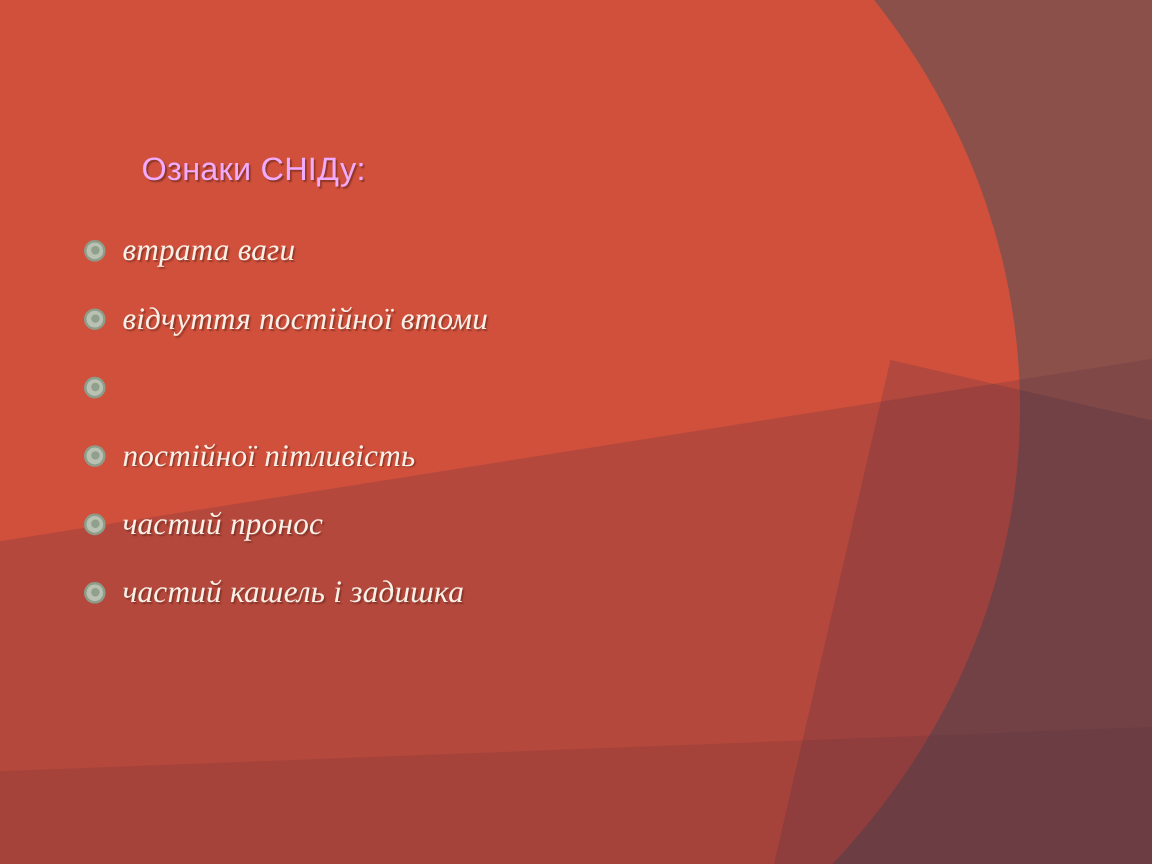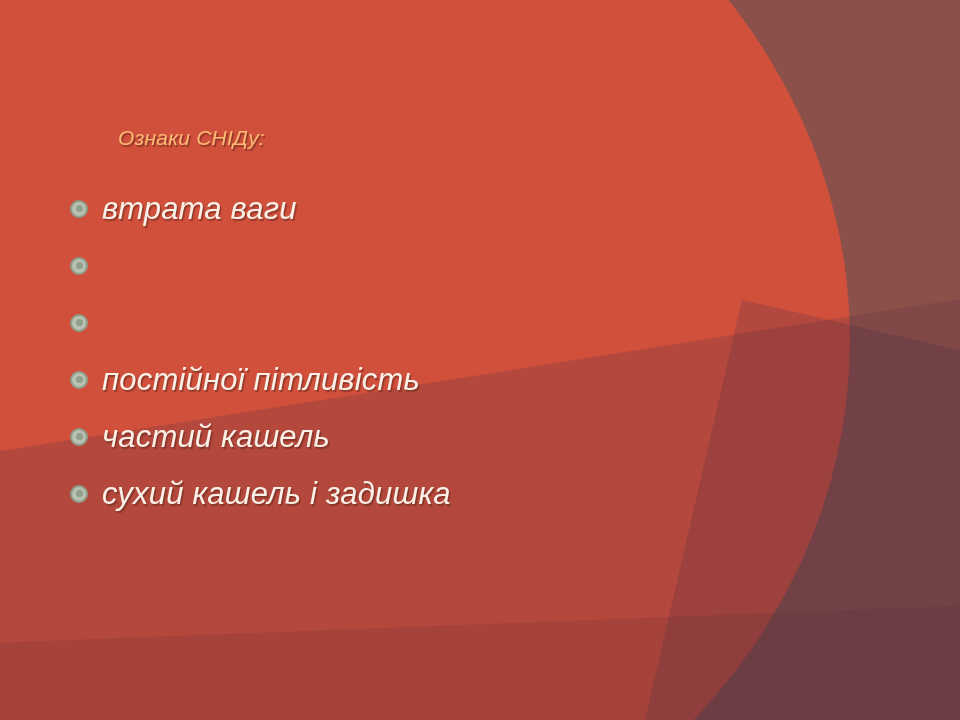--- a/index.html
+++ b/index.html
@@ -67,23 +67,22 @@
     position: absolute;
     left: 0;
     top: 0;
     width: 960px;
     height: 720px;
   }
   .slide-title {
     position: absolute;
     left: 118px;
     top: 126px;
-    font-size: 21px;
-    font-style: italic;
-    color: #fdba74;
+    font-size: 27px;
+    color: #f0abfc;
     letter-spacing: 0.2px;
     text-shadow: 1.5px 1.5px 1px rgba(90, 35, 25, 0.55);
     white-space: nowrap;
   }
   .bullet-list {
     position: absolute;
     left: 70px;
     top: 180px;
     width: 860px;
     list-style: none;
@@ -112,26 +111,27 @@
     position: absolute;
     left: 50%;
     top: 50%;
     width: 7px;
     height: 7px;
     margin: -3.5px 0 0 -3.5px;
     border-radius: 50%;
     background: #90a08c;
   }
   .bullet-text {
-    font-size: 31px;
+    font-size: 26px;
     font-style: italic;
     color: #f9f1e8;
     letter-spacing: 0.2px;
     text-shadow: 1.5px 1.5px 1px rgba(90, 35, 25, 0.5);
     white-space: nowrap;
+    font-family: Liberation Serif, serif;
   }
 </style>
 </head>
 <body>
 
 <div id="slide">
 
   <div class="bg-base"></div>
   <div class="bg-ellipse"></div>
   <div class="bg-band-lower"></div>
@@ -144,36 +144,37 @@
 
     <ul class="bullet-list">
 
       <li class="bullet-row">
         <span class="bullet-marker"></span>
         <span class="bullet-text">втрата ваги</span>
       </li>
 
       <li class="bullet-row">
         <span class="bullet-marker"></span>
+        <span class="bullet-text">відчуття постійної втоми</span>
       </li>
 
       <li class="bullet-row">
         <span class="bullet-marker"></span>
       </li>
 
       <li class="bullet-row">
         <span class="bullet-marker"></span>
         <span class="bullet-text">постійної пітливість</span>
       </li>
 
       <li class="bullet-row">
         <span class="bullet-marker"></span>
-        <span class="bullet-text">частий кашель</span>
+        <span class="bullet-text">частий пронос</span>
       </li>
 
       <li class="bullet-row">
         <span class="bullet-marker"></span>
-        <span class="bullet-text">сухий кашель і задишка</span>
+        <span class="bullet-text">частий кашель і задишка</span>
       </li>
 
     </ul>
   </div>
 </div>
 
 </body></html>

